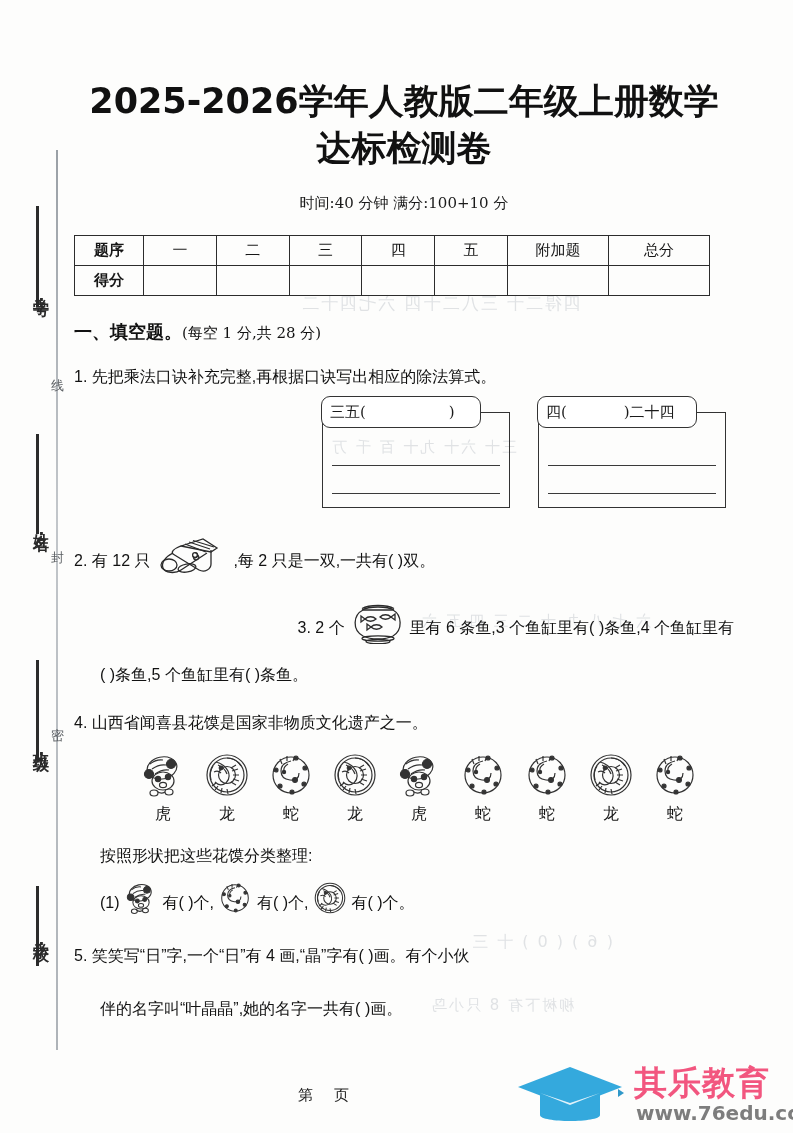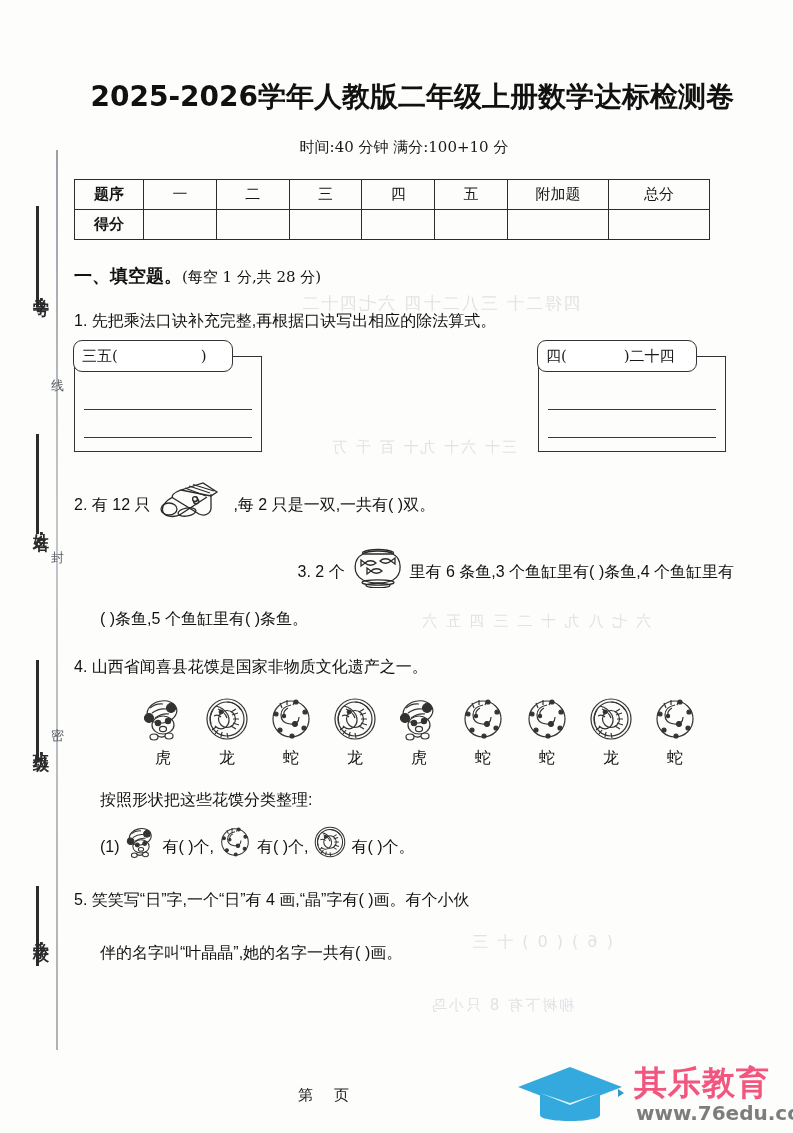--- a/index.html
+++ b/index.html
@@ -70,22 +70,22 @@
 
   
   .content {
     position: absolute;
     left: 74px;
     top: 0;
     width: 660px;
   }
 
   .title1 {
-    text-align: right;
-    font-size: 28px;
+    text-align: center;
+    font-size: 35px;
     font-weight: 800;
     letter-spacing: 0px;
     margin-top: 78px;
     color: #111;
     font-family: "DejaVu Sans", sans-serif;
   }
   .title2 {
     text-align: center;
     font-size: 25px;
     font-weight: 800;
@@ -135,23 +135,24 @@
     font-size: 16px;
     line-height: 34px;
     color: #121212;
     font-family: Liberation Sans, sans-serif;
   }
   .indent { padding-left: 26px; }
 
   
   .boxrow {
     display: flex;
-    justify-content: space-between;
+    justify-content: flex-end;
     margin-top: 18px;
     padding-right: 8px;
+    gap: 28px;
   }
   .fbox {
     position: relative;
     width: 188px;
     height: 96px;
     border: 1.4px solid #333;
     box-sizing: border-box;
   }
   .fbox .tag {
     position: absolute;

